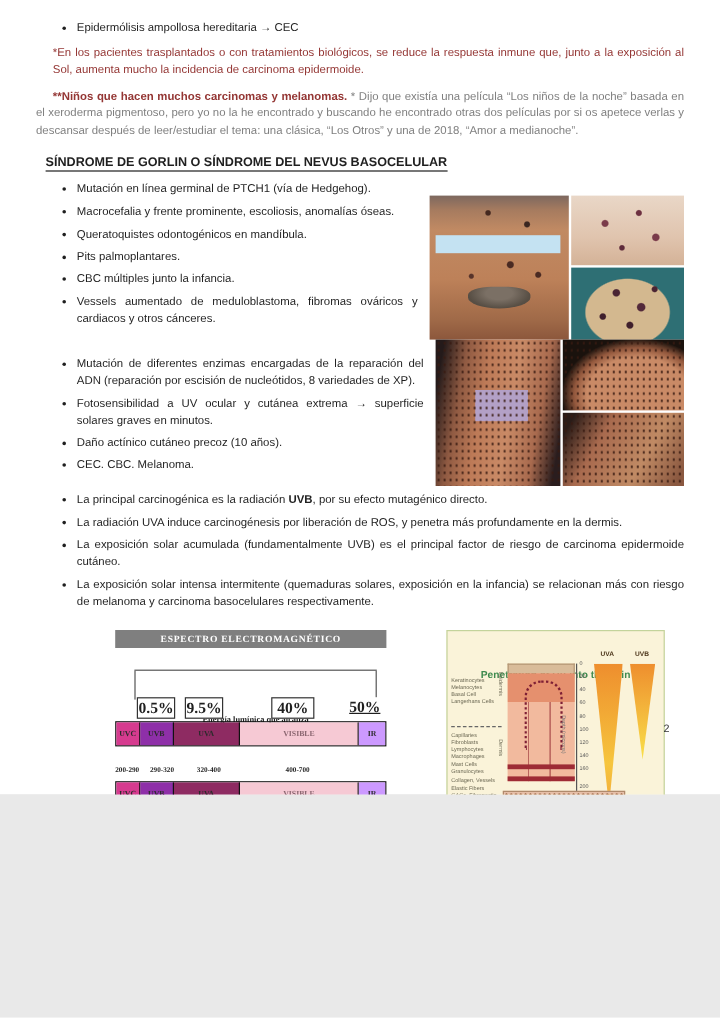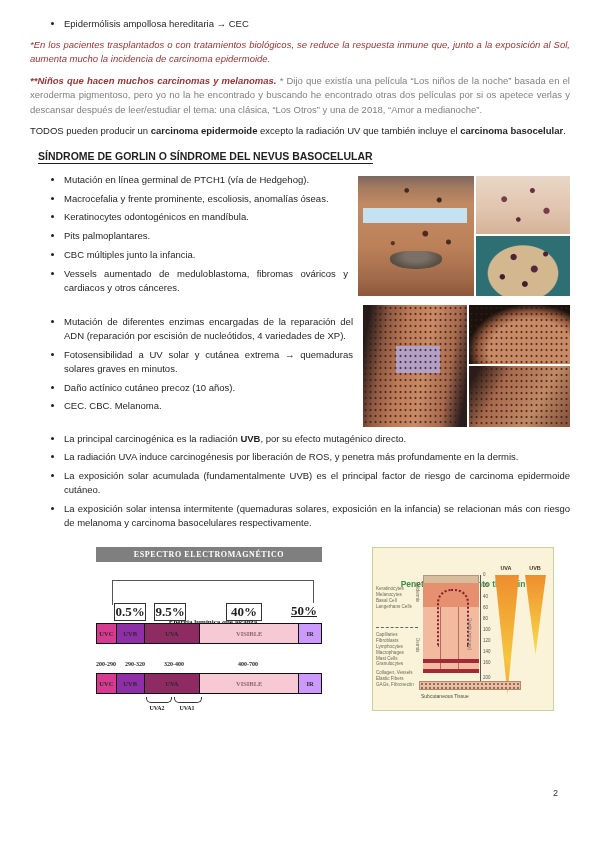--- a/index.html
+++ b/index.html
@@ -1,32 +1,32 @@
 <!DOCTYPE html>
 <html><head>
 <meta charset="utf-8">
 <style>
   html,body{margin:0;padding:0;background:#e9e9e9;}
-  .page{width:600px;height:848px;background:#fff;margin:0 auto;position:relative;
+  .page{width:600px;height:662px;background:#fff;margin:0 auto;position:relative;
         box-sizing:border-box;padding:12px 30px 0 30px;
         font-family:"Liberation Sans",sans-serif;color:#1f1f1f;}
   
   p{margin:7px 0;font-size:9.5px;line-height:1.52;text-align:justify;}
   .maroon{color:#943634;}
-  .italic{font-style:italic;}
+  .italic{margin-left:14px;}
   .bold{font-weight:bold;}
   .graytxt{color:#7f7f7f;}
   ul{margin:5px 0;padding-left:34px;}
   li{font-size:9.5px;line-height:1.5;margin:4.5px 0;text-align:justify;}
   ul.topb{margin-top:2px;}
   h3{font-size:10.5px;margin:12px 0 4px 8px;}
   h3 span{border-bottom:1.5px solid #1f1f1f;padding-bottom:1px;}
   .sec-h{display:flex;font-size:11px;font-weight:bold;margin:14px 0 6px 24px;}
   .sec-h .num{width:34px;}
-  .row{display:flex;gap:10px;align-items:center;}
+  .row{display:flex;gap:10px;align-items:flex-end;}
   .row ul{flex:1;margin-top:2px;}
   .pageno{position:absolute;right:42px;bottom:50px;font-size:9px;color:#333;}
   
   .collage{display:flex;gap:2px;background:#fff;flex:none;}
   .collage .colr{display:flex;flex-direction:column;gap:2px;flex:1;}
   .ph{position:relative;overflow:hidden;}
   .g-face{width:116px;height:120px;
     background:
       radial-gradient(circle at 70% 20%, #3a2620 2px, transparent 3px),
       radial-gradient(circle at 58% 48%, #4a2a22 2.4px, transparent 3.4px),
@@ -142,48 +142,47 @@
 <div class="page">
 
   <ul class="topb">
     <li>Epidermólisis ampollosa hereditaria → CEC</li>
   </ul>
 
   <p class="maroon italic">*En los pacientes trasplantados o con tratamientos biológicos, se reduce la respuesta inmune que, junto a la exposición al Sol, aumenta mucho la incidencia de carcinoma epidermoide.</p>
 
   <p><span class="maroon italic bold">**Niños que hacen muchos carcinomas y melanomas.</span><span class="graytxt"> * Dijo que existía una película “Los niños de la noche” basada en el xeroderma pigmentoso, pero yo no la he encontrado y buscando he encontrado otras dos películas por si os apetece verlas y descansar después de leer/estudiar el tema: una clásica, “Los Otros” y una de 2018, “Amor a medianoche”.</span></p>
 
-  <p><span>TODOS pueden producir un </span><span class="bold">carcinoma epidermoide</span><span> excepto la radiación UV que también incluye el </span><span class="bold">carcinoma basocelular</span><span>.</span></p>
 
   <h3><span>SÍNDROME DE GORLIN O SÍNDROME DEL NEVUS BASOCELULAR</span></h3>
   <div class="row">
     <ul>
       <li>Mutación en línea germinal de PTCH1 (vía de Hedgehog).</li>
       <li>Macrocefalia y frente prominente, escoliosis, anomalías óseas.</li>
-      <li>Keratinocytes odontogénicos en mandíbula.</li>
+      <li>Queratoquistes odontogénicos en mandíbula.</li>
       <li>Pits palmoplantares.</li>
       <li>CBC múltiples junto la infancia.</li>
       <li>Vessels aumentado de meduloblastoma, fibromas ováricos y cardiacos y otros cánceres.</li>
     </ul>
     <div class="collage" style="width:212px;">
       <div class="ph g-face">
         <div class="censor-blue"></div>
         <div class="stache"></div>
       </div>
       <div class="colr">
         <div class="ph g-torso"></div>
         <div class="ph g-back"></div>
       </div>
     </div>
   </div>
 
   <div class="row">
     <ul>
-      <li>Mutación de diferentes enzimas encargadas de la reparación del ADN (reparación por escisión de nucleótidos, 4 variedades de XP).</li>
-      <li>Fotosensibilidad a UV solar y cutánea extrema → quemaduras solares graves en minutos.</li>
+      <li>Mutación de diferentes enzimas encargadas de la reparación del ADN (reparación por escisión de nucleótidos, 8 variedades de XP).</li>
+      <li>Fotosensibilidad a UV ocular y cutánea extrema → superficie solares graves en minutos.</li>
       <li>Daño actínico cutáneo precoz (10 años).</li>
       <li>CEC. CBC. Melanoma.</li>
     </ul>
     <div class="collage" style="width:207px;">
       <div class="ph x-face freckled">
         <div class="censor-purple"></div>
       </div>
       <div class="colr">
         <div class="ph x-chin freckled"></div>
         <div class="ph x-neck freckled"></div>

